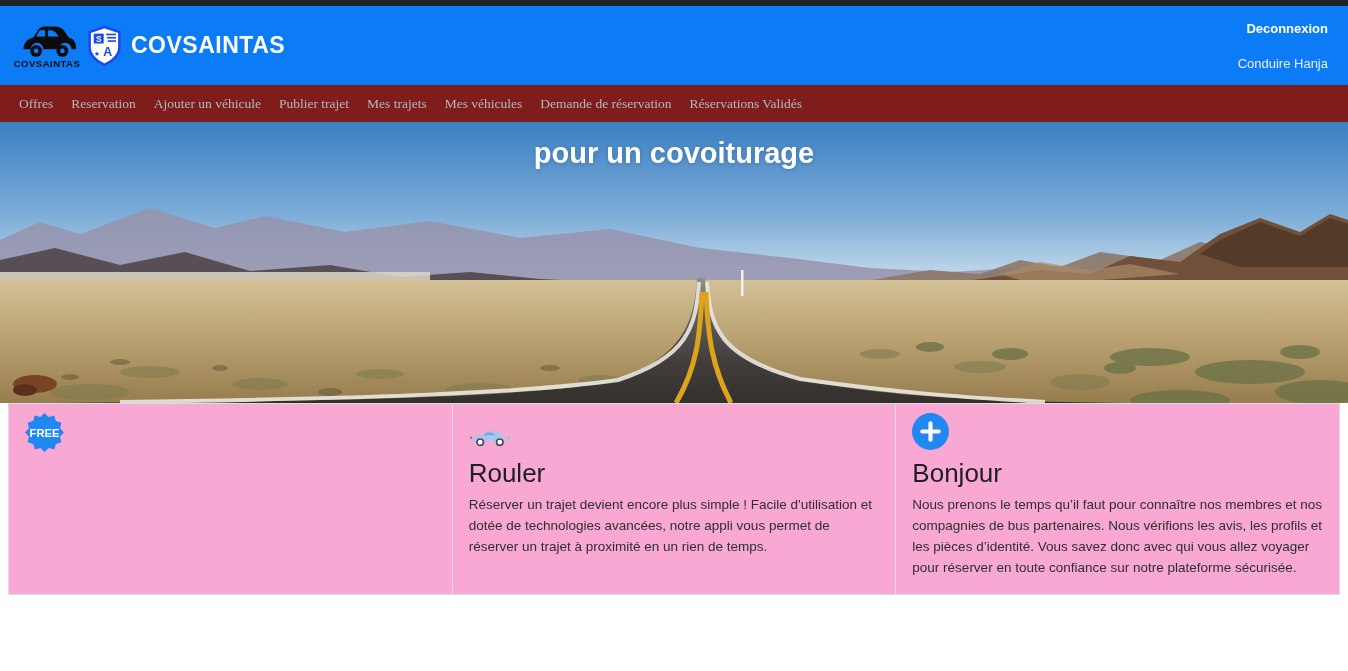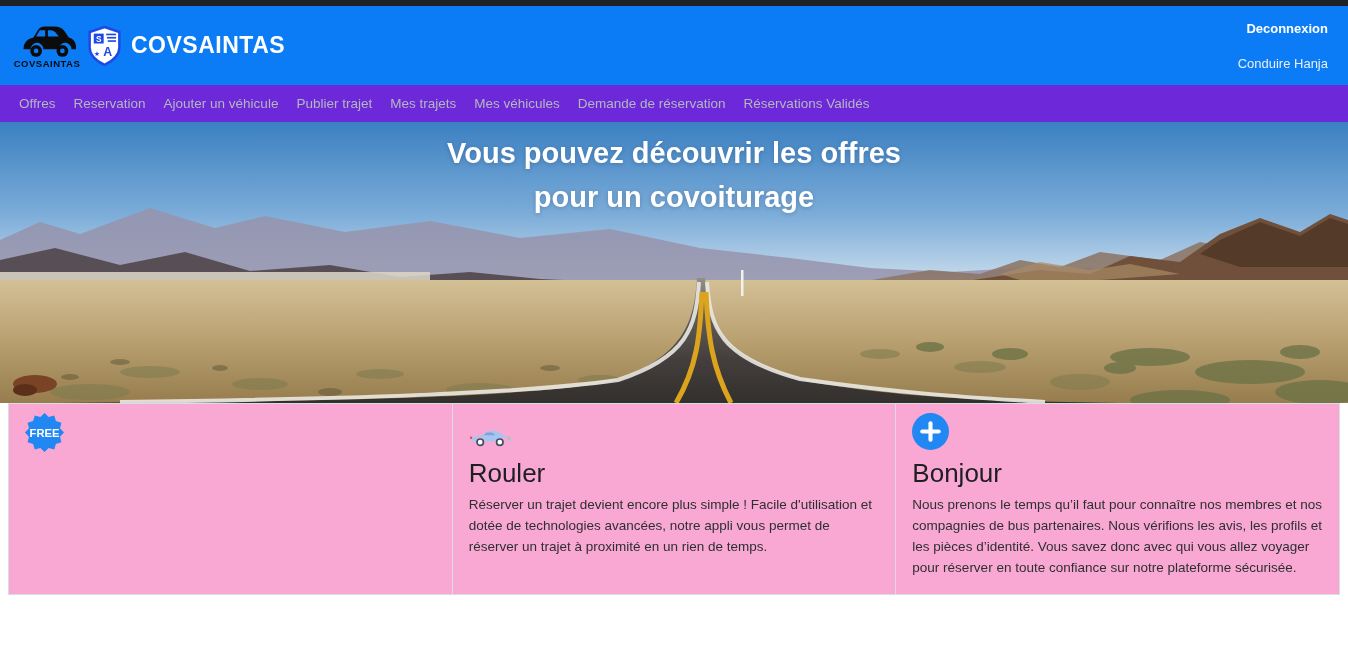--- a/index.html
+++ b/index.html
@@ -28,22 +28,22 @@
   .shield-logo svg { width: 33px; height: 42px; display: block; }
   .brand-title {
     color: #ffffff; font-weight: 700; font-size: 23px; letter-spacing: 0.5px;
   }
   .header-right { display: flex; flex-direction: column; align-items: flex-end; gap: 20px; padding-right: 4px; }
   .logout-link { color: #ffffff; font-size: 13px; font-weight: 700; cursor: pointer; text-decoration: none; }
   .user-name { color: #e9eff9; font-size: 13px; font-weight: 400; }
 
   
   .navbar {
-    height: 37px; background: #6d28d9;
-    display: flex; align-items: center; padding: 7px 10px;
+    height: 37px; background: #7f1d1d;
+    display: flex; align-items: center; padding: 7px 10px; font-family: Liberation Serif, serif;
   }
   .nav-item {
     color: #b4b8bc; font-size: 13.5px; padding: 0 9px; cursor: pointer;
     text-decoration: none; white-space: nowrap;
   }
 
   
   .hero { position: relative; height: 281px; width: 100%; overflow: hidden; }
   .hero svg.scene { position: absolute; inset: 0; width: 100%; height: 100%; display: block; }
   .hero-headline {
@@ -195,21 +195,20 @@
     <path d="M699,160 C696,205 688,235 618,258 C520,272 340,277 120,280" stroke="#eae8e2" stroke-width="4" fill="none" opacity="0.9"></path>
     <path d="M707,160 C710,205 719,235 800,257 C900,271 960,275 1045,280" stroke="#eae8e2" stroke-width="4" fill="none" opacity="0.9"></path>
 
     <path d="M702,170 C700,215 697,245 676,281" stroke="#dca31d" stroke-width="5" fill="none"></path>
     <path d="M706,170 C708,215 712,245 731,281" stroke="#dca31d" stroke-width="5" fill="none"></path>
 
     <rect x="741" y="148" width="2.5" height="26" fill="#f2f1ec"></rect>
   </svg>
 
   <div class="hero-headline">
-    <div>Vous pouvez découvrir les offres</div>
     <div>pour un covoiturage</div>
   </div>
 </div>
 
 <div class="cards">
 
   <div class="card">
     <div class="icon-slot icon-free">
       <svg viewBox="0 0 40 40">
         <polygon fill="#2187f2" points="40,20 35.94,24.27 37.32,30 31.67,31.67 30,37.32 24.27,35.94 20,40 15.73,35.94 10,37.32 8.33,31.67 2.68,30 4.06,24.27 0,20 4.06,15.73 2.68,10 8.33,8.33 10,2.68 15.73,4.06 20,0 24.27,4.06 30,2.68 31.67,8.33 37.32,10 35.94,15.73"></polygon>

